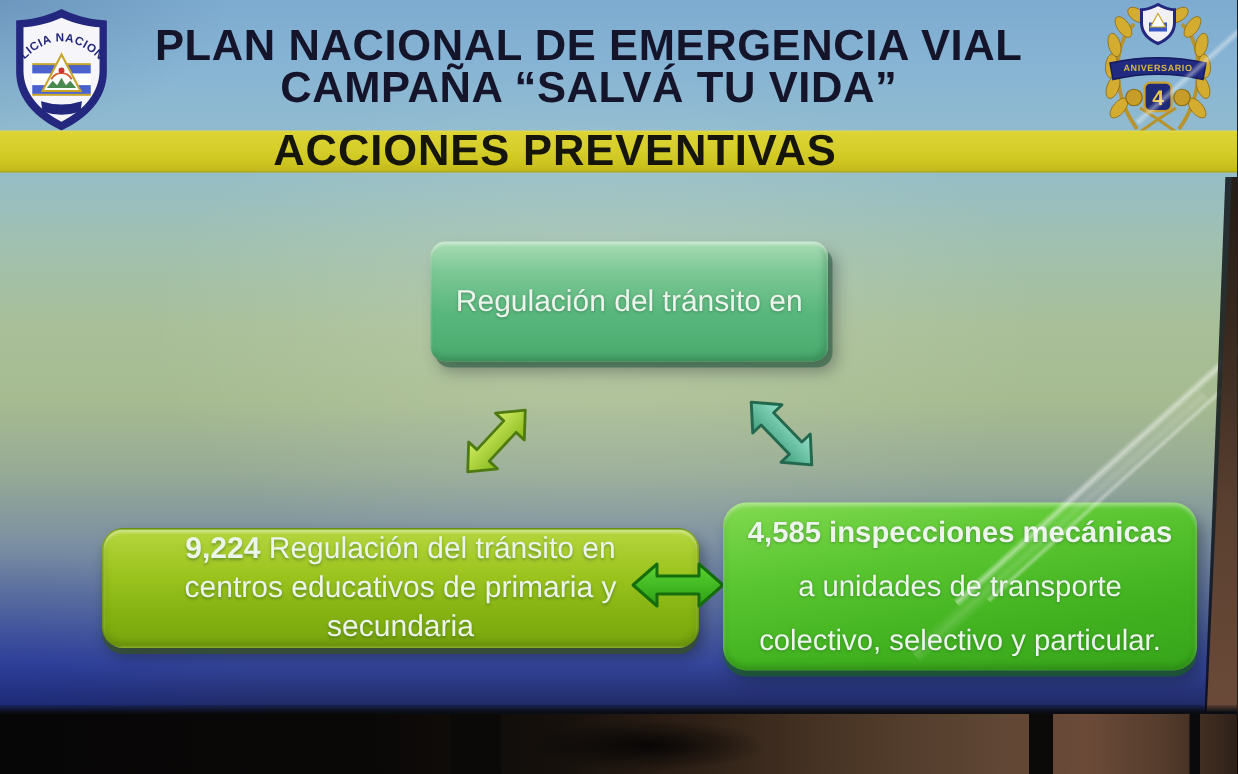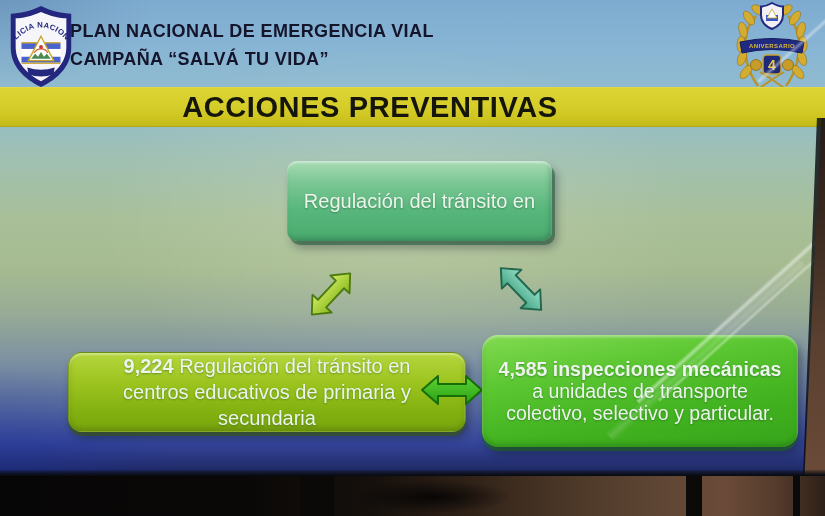--- a/index.html
+++ b/index.html
@@ -18,48 +18,48 @@
 
   
   .streak{position:absolute;pointer-events:none;
     background:linear-gradient(90deg,rgba(255,255,255,0) 0%,rgba(255,255,255,0.95) 50%,rgba(255,255,255,0) 100%);}
   .s1{left:742px;top:160px;width:7px;height:290px;opacity:.5;transform:rotate(48deg);}
   .s2{left:768px;top:150px;width:5px;height:300px;opacity:.38;transform:rotate(48deg);}
   .s3{left:700px;top:220px;width:13px;height:260px;opacity:.16;transform:rotate(48deg);}
   .s4{left:796px;top:-10px;width:6px;height:110px;opacity:.42;transform:rotate(48deg);}
 
   
-  .title{position:absolute;left:70px;right:110px;top:17px;text-align:left;
-         color:#14142b;font-weight:bold;font-size:18px;line-height:28px;letter-spacing:.4px;}
+  .title{position:absolute;left:70px;right:110px;top:17px;text-align:center;
+         color:#14142b;font-weight:bold;font-size:29px;line-height:28px;letter-spacing:.4px;}
   .badge-left{position:absolute;left:2px;top:4px;width:78px;height:86px;}
   .emblem-right{position:absolute;left:731px;top:2px;width:82px;height:92px;}
 
   
-  .banner{position:absolute;left:0;top:87px;width:825px;height:40px;
+  .banner{position:absolute;left:0;top:87px;width:825px;height:28px;
     background:linear-gradient(180deg,#dcd434 0%,#d6ce2a 45%,#cdc41f 80%,#c2b91c 100%);
     border-top:1px solid #e0d84a;border-bottom:1px solid #b0a818;
     display:flex;align-items:center;justify-content:center;padding-right:85px;}
   .banner-label{color:#15150c;font-weight:bold;font-size:29px;letter-spacing:.6px;}
 
   
   .box{position:absolute;display:flex;flex-direction:column;align-items:center;justify-content:center;
        text-align:center;color:#ecf4ec;text-shadow:0 1px 2px rgba(25,70,40,0.4);}
   .box p{margin:0;}
   .box-top{left:287px;top:161px;width:265px;height:80px;border-radius:10px;font-size:20px;line-height:26px;
     background:linear-gradient(180deg,#a9dcb4 0%,#7cc795 26%,#58b77c 60%,#4aaa6e 100%);
     box-shadow:3px 4px 0 rgba(35,90,60,.55),5px 7px 10px rgba(20,30,40,.35),
       inset 0 2px 2px rgba(255,255,255,.45),inset -2px -3px 5px rgba(30,90,55,.35);}
   .box-top .l2{font-weight:bold;font-size:21px;color:#f0e4f6;}
   .box-left{left:68px;top:352px;width:398px;height:80px;border-radius:14px;font-size:20px;line-height:26px;
     padding:2px 28px;
     background:linear-gradient(180deg,#b5d63e 0%,#9cc41f 38%,#84b211 72%,#79a60e 100%);
     border:1px solid rgba(90,120,20,.5);
     box-shadow:0 4px 0 rgba(60,90,8,.55),3px 6px 9px rgba(15,25,35,.4),
       inset 0 2px 2px rgba(255,255,255,.4),inset 0 -3px 5px rgba(70,100,10,.35);}
-  .box-right{left:482px;top:335px;width:316px;height:112px;border-radius:16px;font-size:19.5px;line-height:22px;
+  .box-right{left:482px;top:335px;width:316px;height:112px;border-radius:16px;font-size:19.5px;line-height:36px;
     padding:2px 12px;
     background:linear-gradient(170deg,#82da50 0%,#5ac631 34%,#42b220 68%,#37a41a 100%);
     box-shadow:0 4px 0 rgba(25,110,15,.55),4px 7px 10px rgba(15,25,35,.4),
       inset 0 2px 3px rgba(255,255,255,.45),inset 0 -3px 5px rgba(25,100,15,.4);}
   .box b{font-weight:bold;}
 
   
   .arrow{position:absolute;}
   .arrow svg{display:block;overflow:visible;}
   .ar-left{left:301px;top:266px;width:60px;height:56px;}

